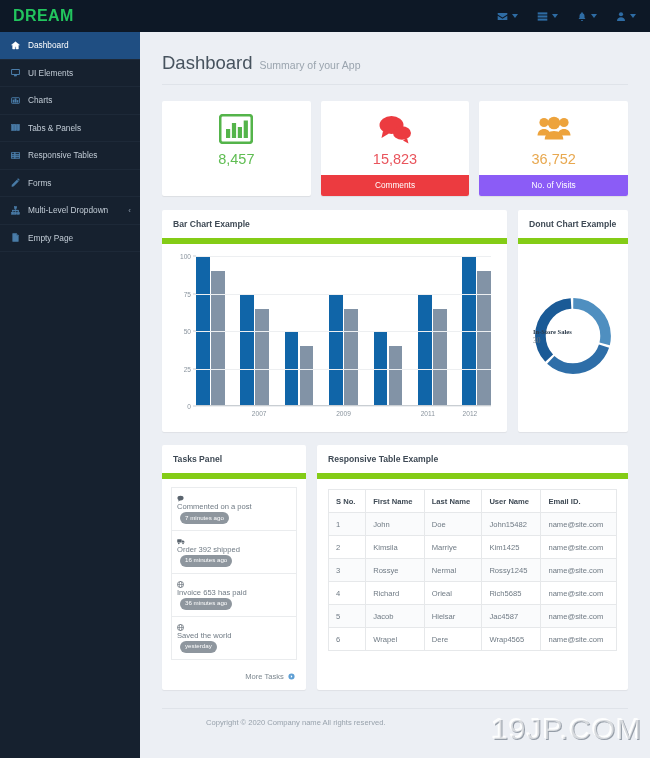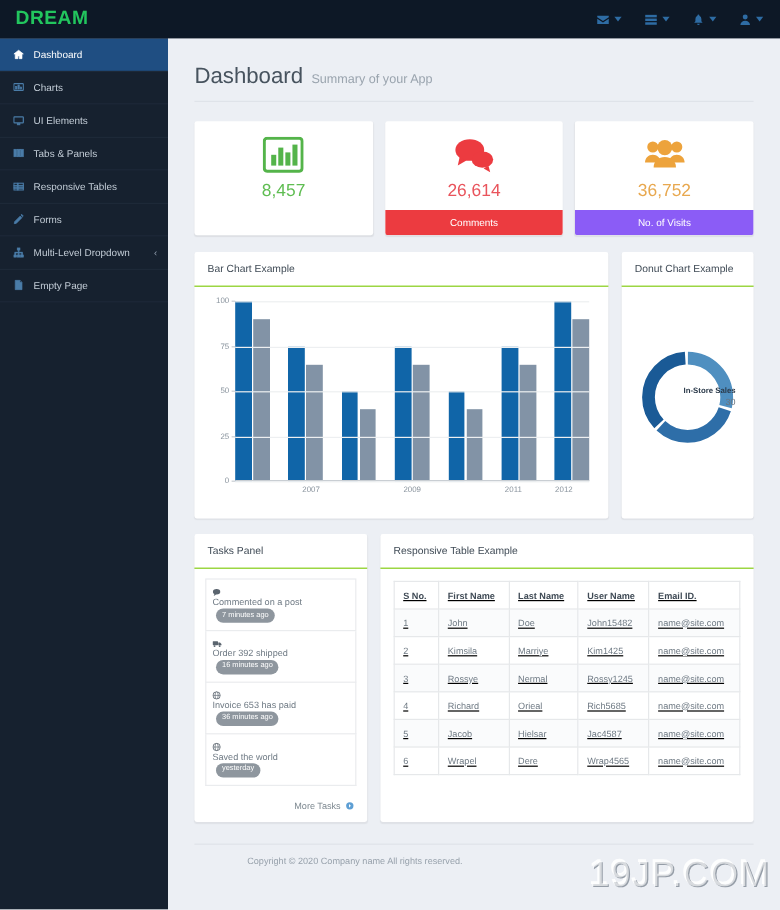--- a/index.html
+++ b/index.html
@@ -86,22 +86,22 @@
     width: 100%; text-align: center; color: #fff;
     font-size: 8.3px; padding: 5px 0 6px 0;
   }
 
   
   .panel {
     background: #ffffff; border-radius: 2px;
     box-shadow: 0 1px 1px rgba(0,0,0,.06);
   }
   .panel-head {
-    font-size: 8.6px; font-weight: normal; color: #3f4a55;
-    padding: 9px 11px; border-bottom: 1px solid #84cc16;
+    font-size: 8.6px; font-weight: bold; color: #3f4a55;
+    padding: 9px 11px; border-bottom: 6px solid #84cc16;
   }
   .row-charts { display: flex; gap: 11px; padding: 14px 22px 0 22px; }
   .bar-panel { flex: 0 0 345px; height: 222px; }
   .donut-panel { flex: 1; height: 222px; }
 
   
   .chart-area { position: relative; height: 184px; padding: 12px 10px 0 10px; }
   .plot { position: relative; height: 150px; margin-left: 24px; margin-right: 6px; }
   .grid-line {
     position: absolute; left: 0; right: 0; height: 1px; background: #edeff1;
@@ -134,21 +134,21 @@
     font-size: 6.6px; color: #8a949e; white-space: nowrap;
   }
 
   
   .donut-body {
     height: 184px; display: flex; align-items: center; justify-content: center;
   }
   .donut-wrap { position: relative; width: 86px; height: 86px; }
   .donut-center {
     position: absolute; top: 50%; left: 50%; transform: translate(-50%,-50%);
-    text-align: right; width: 80px;
+    text-align: left; width: 80px; font-family: Liberation Serif, serif;
   }
   .donut-label { font-size: 6.5px; font-weight: bold; color: #2b3a4a; }
   .donut-value { font-size: 7.5px; color: #6a737c; margin-top: 1px; }
 
   
   .row-bottom { display: flex; gap: 11px; padding: 13px 22px 0 22px; }
   .tasks-panel { flex: 0 0 144px; }
   .table-panel { flex: 1; }
 
   .task-list { padding: 8px 9px 6px 9px; }
@@ -167,21 +167,21 @@
     white-space: nowrap; align-self: flex-start;
   }
   .more-tasks {
     text-align: right; padding: 6px 11px 9px 0;
     font-size: 7.6px; color: #7d8890; cursor: pointer;
   }
   .more-tasks svg { vertical-align: -1px; margin-left: 2px; fill: #5e9fd4; }
 
   
   .tbl-wrap { padding: 10px 11px 14px 11px; }
-  table { width: 100%; border-collapse: collapse; text-decoration: underline; }
+  table { width: 100%; border-collapse: collapse; }
   th, td {
     text-align: left; font-size: 7.6px; padding: 6.5px 7px;
     border: 1px solid #e6e8ea; color: #6f7a84; font-weight: normal;
     white-space: nowrap;
   }
   th { color: #3f4a55; font-weight: bold; }
   tbody tr:nth-child(odd) { background: #fafbfc; }
 
   
   .footer-rule { height: 1px; background: #dfe3e9; margin: 18px 22px 0 22px; }
@@ -255,36 +255,36 @@
           <span class="nav-ico" style="fill:#ffffff;stroke:#ffffff">
             <svg width="9" height="9" viewBox="0 0 16 16">
               <path d="M8 1.5L1 7h2v7h4v-4h2v4h4V7h2z"></path>
             </svg>
           </span>
           <span class="nav-label">Dashboard</span>
         </div>
         <div class="nav-item">
           <span class="nav-ico" style="fill:#4a7ca8;stroke:#4a7ca8">
             <svg width="9" height="9" viewBox="0 0 16 16">
+              <rect x="1" y="2.5" width="14" height="9" rx="1" fill="none" stroke-width="1.8"></rect>
+              <rect x="6" y="12.5" width="4" height="1.8"></rect>
+            </svg>
+          </span>
+          <span class="nav-label">UI Elements</span>
+        </div>
+        <div class="nav-item">
+          <span class="nav-ico" style="fill:#4a7ca8;stroke:#4a7ca8">
+            <svg width="9" height="9" viewBox="0 0 16 16">
               <rect x="1" y="3" width="14" height="10" rx="1" fill="none" stroke-width="1.6"></rect>
               <rect x="3.5" y="7" width="2" height="4"></rect>
               <rect x="7" y="5" width="2" height="6"></rect>
               <rect x="10.5" y="8" width="2" height="3"></rect>
             </svg>
           </span>
           <span class="nav-label">Charts</span>
-        </div>
-        <div class="nav-item">
-          <span class="nav-ico" style="fill:#4a7ca8;stroke:#4a7ca8">
-            <svg width="9" height="9" viewBox="0 0 16 16">
-              <rect x="1" y="2.5" width="14" height="9" rx="1" fill="none" stroke-width="1.8"></rect>
-              <rect x="6" y="12.5" width="4" height="1.8"></rect>
-            </svg>
-          </span>
-          <span class="nav-label">UI Elements</span>
         </div>
         <div class="nav-item">
           <span class="nav-ico" style="fill:#4a7ca8;stroke:#4a7ca8">
             <svg width="9" height="9" viewBox="0 0 16 16">
               <rect x="1" y="2.5" width="4" height="11"></rect>
               <rect x="6" y="2.5" width="4" height="11"></rect>
               <rect x="11" y="2.5" width="4" height="11"></rect>
             </svg>
           </span>
           <span class="nav-label">Tabs &amp; Panels</span>
@@ -361,21 +361,21 @@
         </div>
         <div class="card">
           <div class="card-ico">
             <svg width="34" height="30" viewBox="0 0 34 30">
               <ellipse cx="13.5" cy="11" rx="12" ry="9" fill="#ec3b40"></ellipse>
               <path d="M5 17l-1.5 7 7.5-4.5z" fill="#ec3b40"></path>
               <ellipse cx="24" cy="19" rx="9" ry="6.8" fill="#ec3b40"></ellipse>
               <path d="M29 24l1.5 5.5-5.5-3z" fill="#ec3b40"></path>
             </svg>
           </div>
-          <div class="card-num" style="color:#e9545c">26,614</div>
+          <div class="card-num" style="color:#e9545c">15,823</div>
           <div class="card-foot" style="background:#ec3b40">Comments</div>
         </div>
         <div class="card">
           <div class="card-ico">
             <svg width="34" height="30" viewBox="0 0 34 30">
               <circle cx="7" cy="8.5" r="4.6" fill="#eda33c"></circle>
               <path d="M0.5 21.5c0-4 2.8-6.6 6.5-6.6s6.5 2.6 6.5 6.6z" fill="#eda33c"></path>
               <circle cx="27" cy="8.5" r="4.6" fill="#eda33c"></circle>
               <path d="M20.5 21.5c0-4 2.8-6.6 6.5-6.6s6.5 2.6 6.5 6.6z" fill="#eda33c"></path>
               <circle cx="17" cy="9" r="6.3" fill="#eda33c"></circle>

